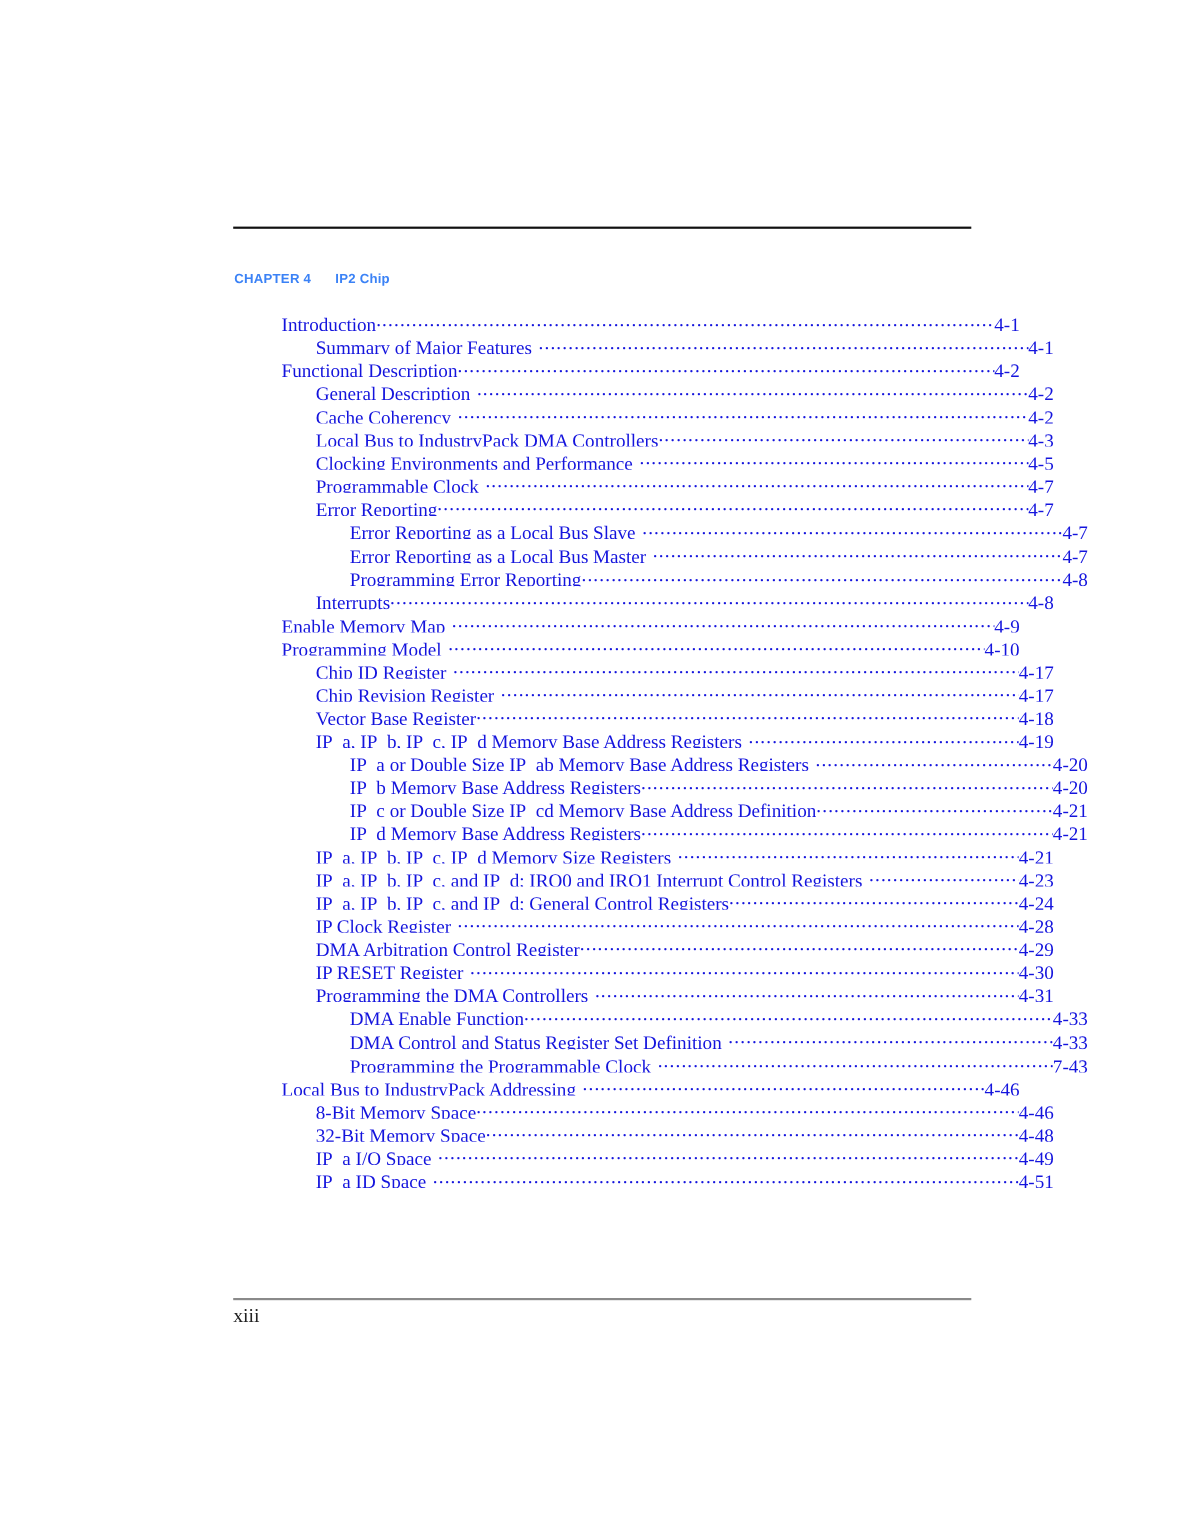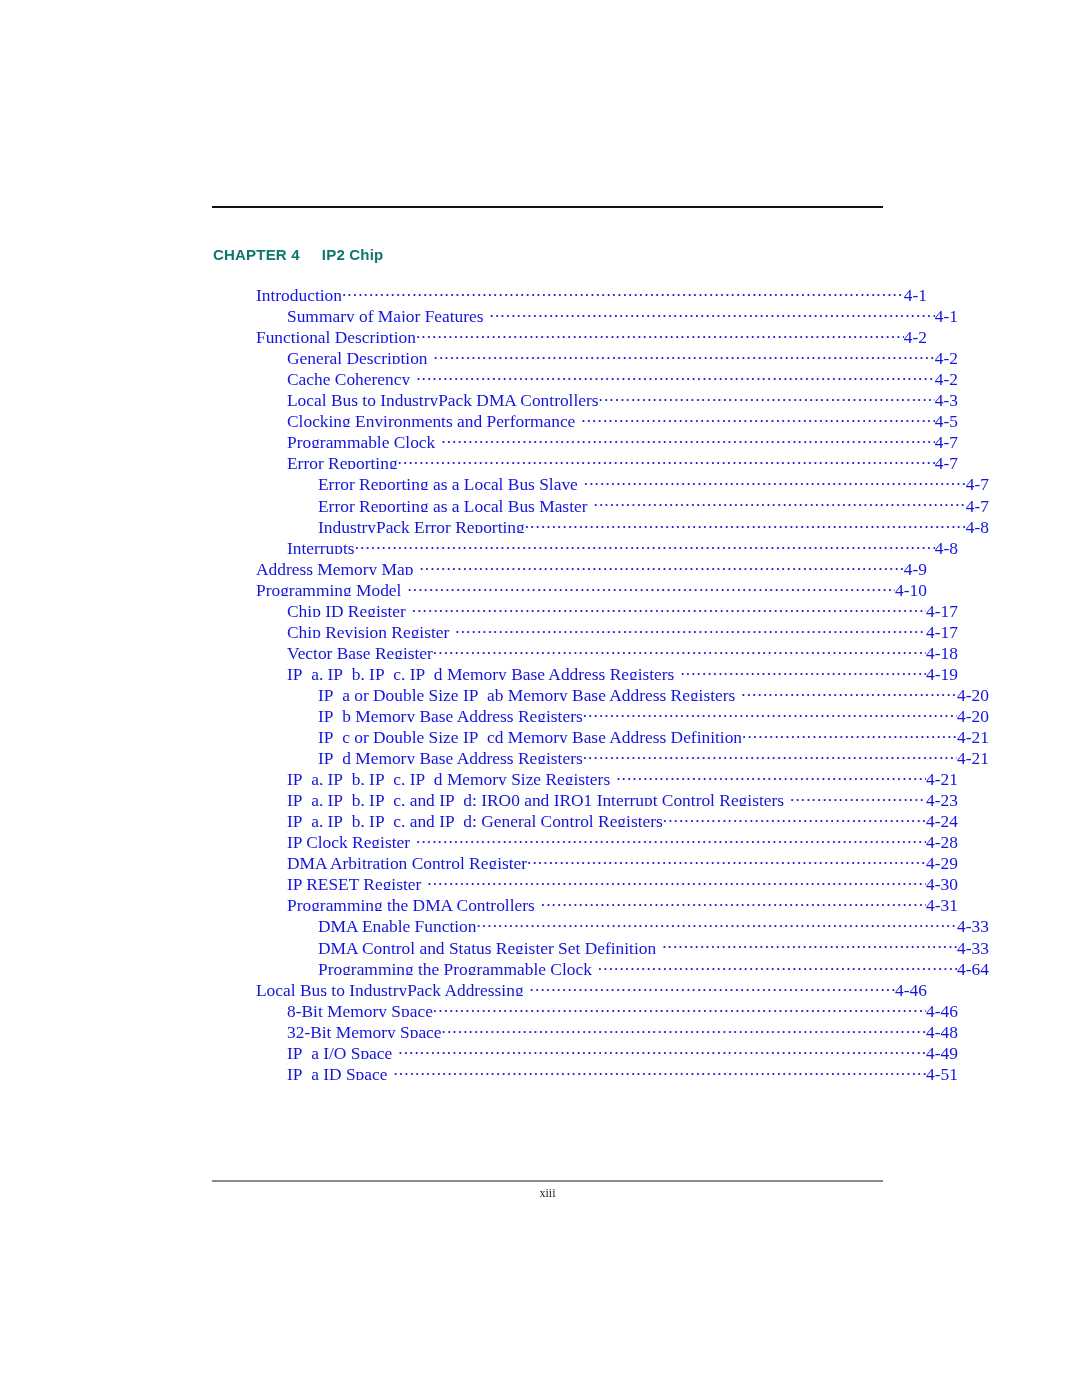--- a/index.html
+++ b/index.html
@@ -42,23 +42,23 @@
     border-top: 2px solid #8a8a8a;
   }
 
   
   .chapter-heading {
     position: absolute;
     left: 213px;
     top: 246px;
     font-family: "Liberation Sans", "DejaVu Sans", sans-serif;
     font-weight: bold;
-    font-size: 15px;
+    font-size: 12px;
     letter-spacing: 0.2px;
-    color: #0f766e;
+    color: #3b82f6;
     white-space: nowrap;
   }
   .chapter-heading .chap-label { margin-right: 22px; }
 
   
   .toc {
     position: absolute;
     left: 212px;
     top: 280px;
     width: 671px;
@@ -108,22 +108,22 @@
   }
   
   .toc-entry.gap .toc-title { padding-right: 6px; }
 
   
   .folio {
     position: absolute;
     left: 212px;
     top: 1186px;
     width: 671px;
-    text-align: center;
-    font-size: 12px;
+    text-align: left;
+    font-size: 18px;
     color: #222222;
     font-family: "Liberation Serif", "DejaVu Serif", serif;
   }
 </style>
 </head>
 <body>
 
 <div class="page">
 
   <div class="rule-top"></div>
@@ -182,31 +182,31 @@
         <span class="toc-title">Error Reporting as a Local Bus Slave</span>
         <span class="toc-leader"></span>
         <span class="toc-page">4-7</span>
       </div>
       <div class="toc-entry lvl3 gap">
         <span class="toc-title">Error Reporting as a Local Bus Master</span>
         <span class="toc-leader"></span>
         <span class="toc-page">4-7</span>
       </div>
       <div class="toc-entry lvl3">
-        <span class="toc-title">IndustryPack Error Reporting</span>
+        <span class="toc-title">Programming Error Reporting</span>
         <span class="toc-leader"></span>
         <span class="toc-page">4-8</span>
       </div>
       <div class="toc-entry lvl2">
         <span class="toc-title">Interrupts</span>
         <span class="toc-leader"></span>
         <span class="toc-page">4-8</span>
       </div>
       <div class="toc-entry lvl1 gap">
-        <span class="toc-title">Address Memory Map</span>
+        <span class="toc-title">Enable Memory Map</span>
         <span class="toc-leader"></span>
         <span class="toc-page">4-9</span>
       </div>
       <div class="toc-entry lvl1 gap">
         <span class="toc-title">Programming Model</span>
         <span class="toc-leader"></span>
         <span class="toc-page">4-10</span>
       </div>
       <div class="toc-entry lvl2 gap">
         <span class="toc-title">Chip ID Register</span>
@@ -289,21 +289,21 @@
         <span class="toc-page">4-33</span>
       </div>
       <div class="toc-entry lvl3 gap">
         <span class="toc-title">DMA Control and Status Register Set Definition</span>
         <span class="toc-leader"></span>
         <span class="toc-page">4-33</span>
       </div>
       <div class="toc-entry lvl3 gap">
         <span class="toc-title">Programming the Programmable Clock</span>
         <span class="toc-leader"></span>
-        <span class="toc-page">4-64</span>
+        <span class="toc-page">7-43</span>
       </div>
       <div class="toc-entry lvl1 gap">
         <span class="toc-title">Local Bus to IndustryPack Addressing</span>
         <span class="toc-leader"></span>
         <span class="toc-page">4-46</span>
       </div>
       <div class="toc-entry lvl2">
         <span class="toc-title">8-Bit Memory Space</span>
         <span class="toc-leader"></span>
         <span class="toc-page">4-46</span>

